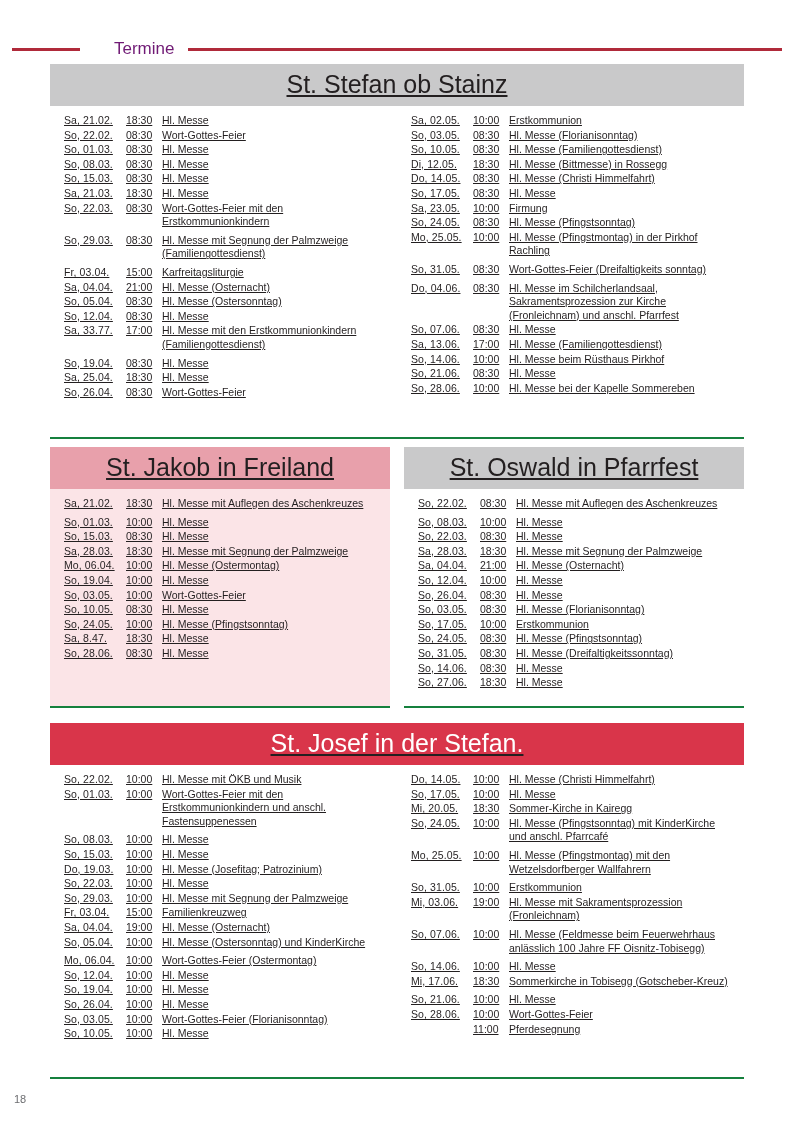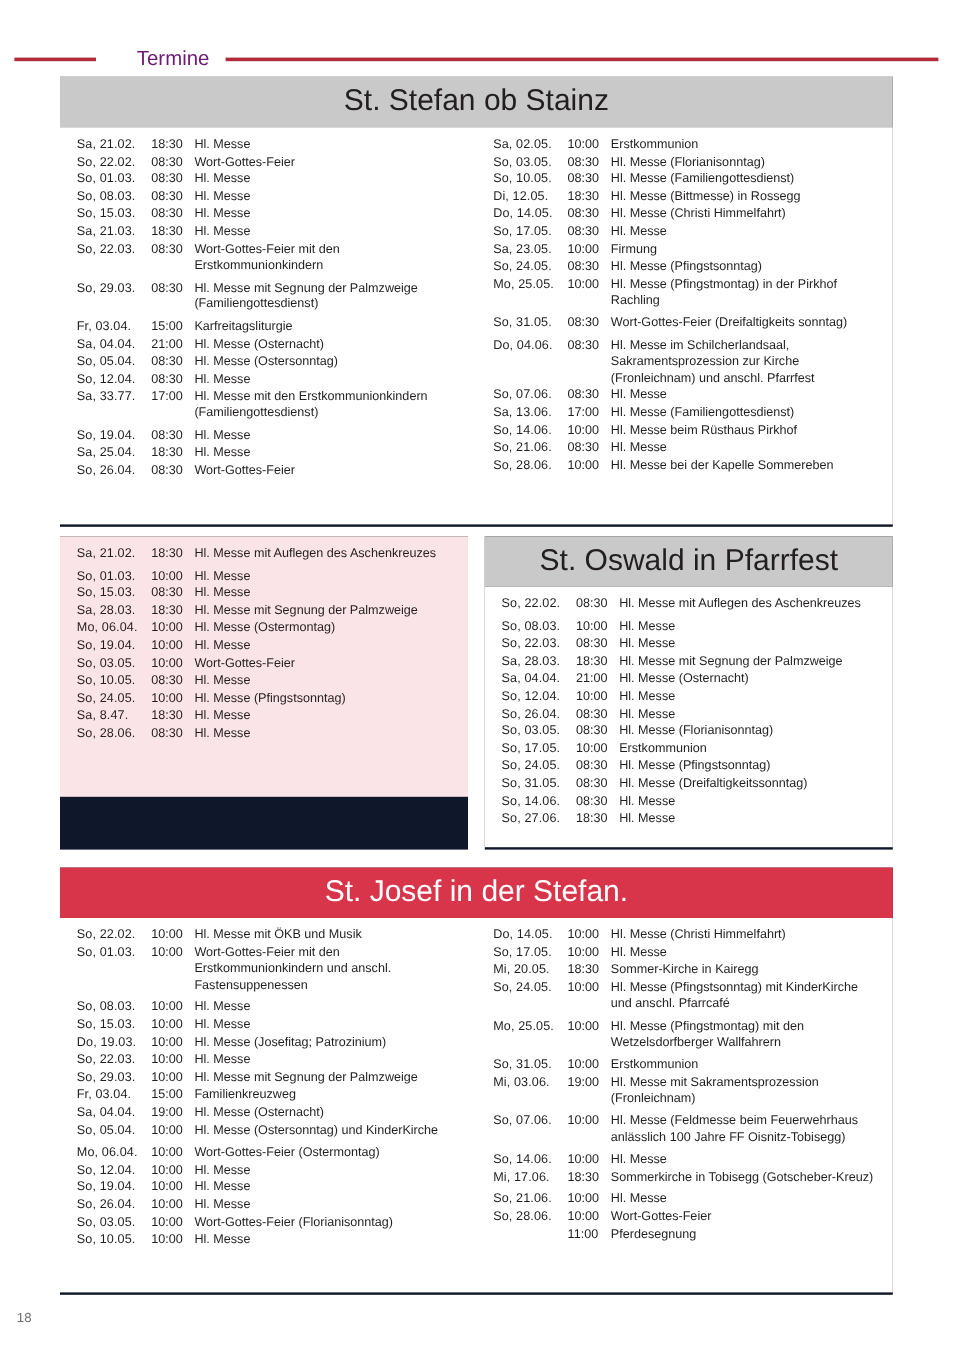--- a/index.html
+++ b/index.html
@@ -38,21 +38,22 @@
   .rule-right {
     flex: 1;
     height: 3px;
     background: #b02a3a;
     margin-right: 12px;
   }
 
   
   .block {
     position: absolute;
-    background: #0f172a;
+    background: #15803d;
+    text-decoration: underline;
   }
   .block-title {
     text-align: center;
     font-size: 25px;
     line-height: 34px;
     padding: 3px 0 5px 0;
     font-weight: normal;
   }
   .title-grey { background: #c9c9ca; color: #231f20; }
   .title-pink { background: #e8a0ab; color: #231f20; }
@@ -278,20 +279,21 @@
               <td class="time">10:00</td>
               <td class="desc">Hl. Messe bei der Kapelle Sommereben</td>
             </tr>
         </tbody>
       </table>
     </div>
   </div>
 </div>
 
 <div class="block" style="left:50px; top:447px; width:340px; height:261px;">
+  <div class="block-title title-pink">St. Jakob in Freiland</div>
   <div class="body-pink" style="height:217px;">
     <div class="col one">
       <table class="entries">
         <tbody>
           <tr>
               <td class="date">Sa, 21.02.</td>
               <td class="time">18:30</td>
               <td class="desc">Hl. Messe mit Auflegen des Aschenkreuzes</td>
             </tr>
           <tr class="gap">

